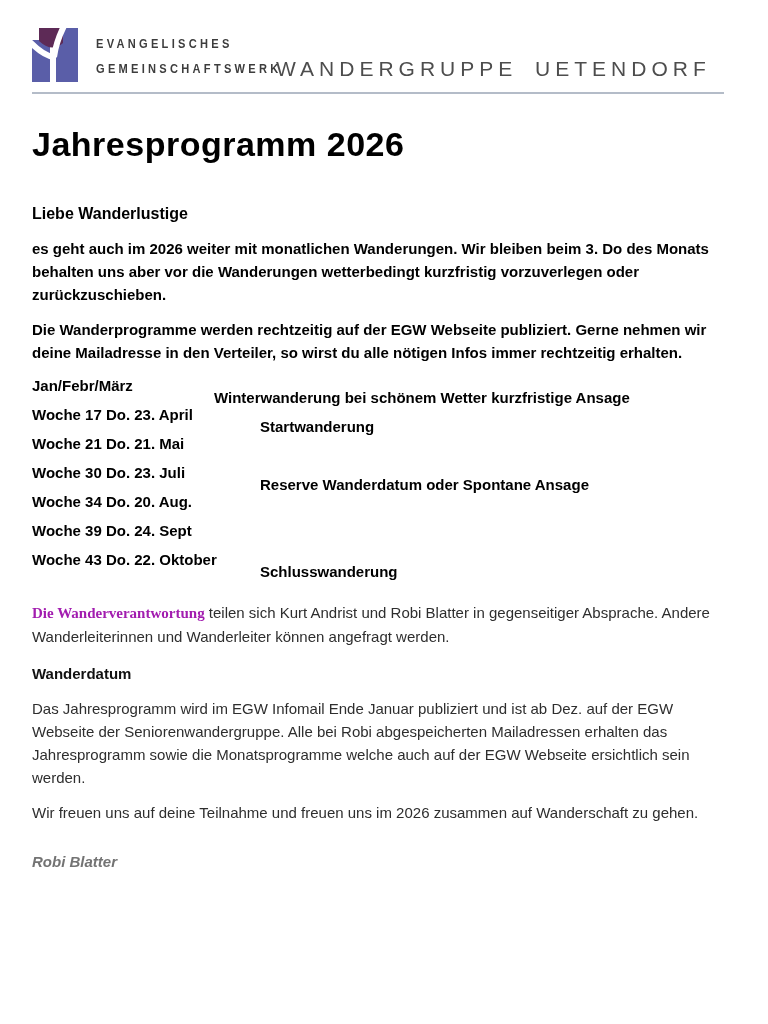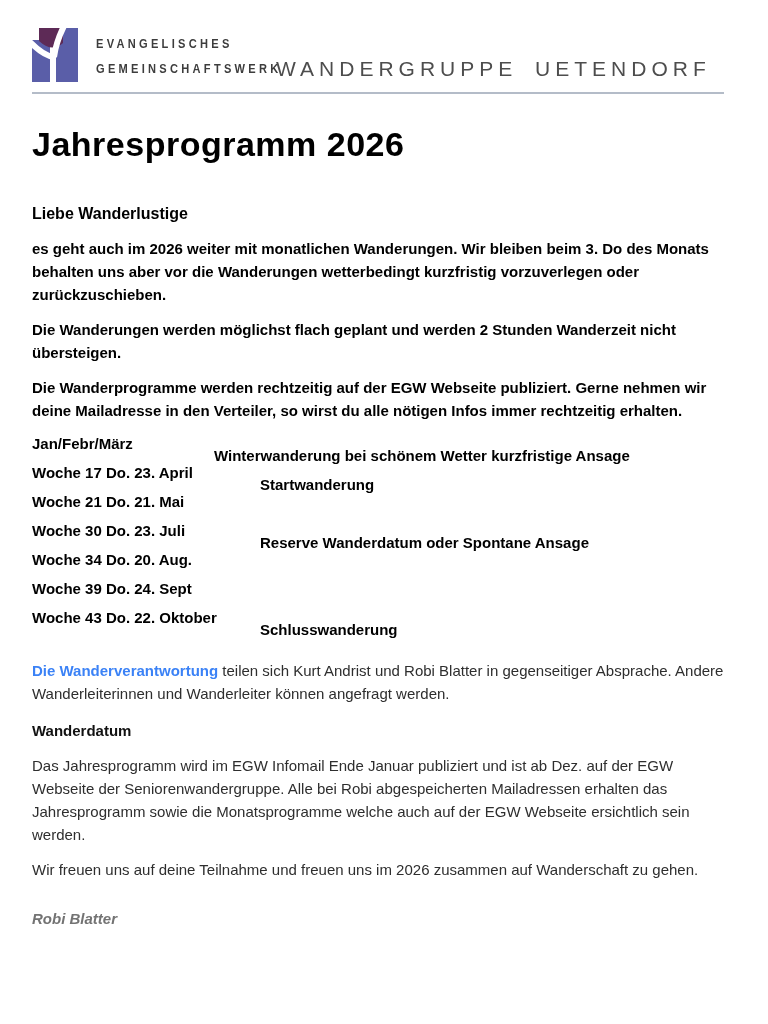--- a/index.html
+++ b/index.html
@@ -31,21 +31,21 @@
   .salutation{margin:38px 0 0;font-size:16px;line-height:23px;font-weight:700;}
   p.intro{margin:12px 0 0;font-size:15px;line-height:23px;font-weight:700;}
 
   .schedule{margin-top:10px;font-size:15px;font-weight:700;}
   .schedule-row{position:relative;line-height:23px;margin-bottom:6px;white-space:nowrap;}
   .schedule-row .event{position:absolute;left:228px;top:12px;white-space:nowrap;}
   .schedule-row.first .event{left:182px;}
 
   .lower{font-size:15px;line-height:23px;font-weight:400;color:#2e2e2e;}
   p.resp{margin:30px 0 0;}
-  .resp b,.lower b{font-weight:700;color:#3b82f6;}
+  .resp b,.lower b{font-weight:700;color:#a21caf;font-family:Liberation Serif, serif;}
   .subhead{margin:14px 0 0;font-weight:700;color:#111;}
   p.gen{margin:12px 0 0;}
   .signature{margin:26px 0 0;font-weight:700;color:#737373;font-size:15px;line-height:23px;font-style:italic;}
 </style>
 </head>
 <body>
 
 <div class="page">
 
   <div class="header">
@@ -61,21 +61,20 @@
       <div>GEMEINSCHAFTSWERK</div>
     </div>
     <div class="group">WANDERGRUPPE UETENDORF</div>
   </div>
   <div class="rule"></div>
 
   <h1>Jahresprogramm 2026</h1>
   <div class="salutation">Liebe Wanderlustige</div>
 
   <p class="intro">es geht auch im 2026 weiter mit monatlichen Wanderungen. Wir bleiben beim 3. Do des Monats behalten uns aber vor die Wanderungen wetterbedingt kurzfristig vorzuverlegen oder zurückzuschieben.</p>
-  <p class="intro">Die Wanderungen werden möglichst flach geplant und werden 2 Stunden Wanderzeit nicht übersteigen.</p>
   <p class="intro">Die Wanderprogramme werden rechtzeitig auf der EGW Webseite publiziert. Gerne nehmen wir deine Mailadresse in den Verteiler, so wirst du alle nötigen Infos immer rechtzeitig erhalten.</p>
 
   <div class="schedule">
     <div class="schedule-row first">
       <span class="date">Jan/Febr/März</span>
       <span class="event">Winterwanderung bei schönem Wetter kurzfristige Ansage</span>
     </div>
     <div class="schedule-row">
       <span class="date">Woche 17 Do. 23. April</span>
       <span class="event">Startwanderung</span>

